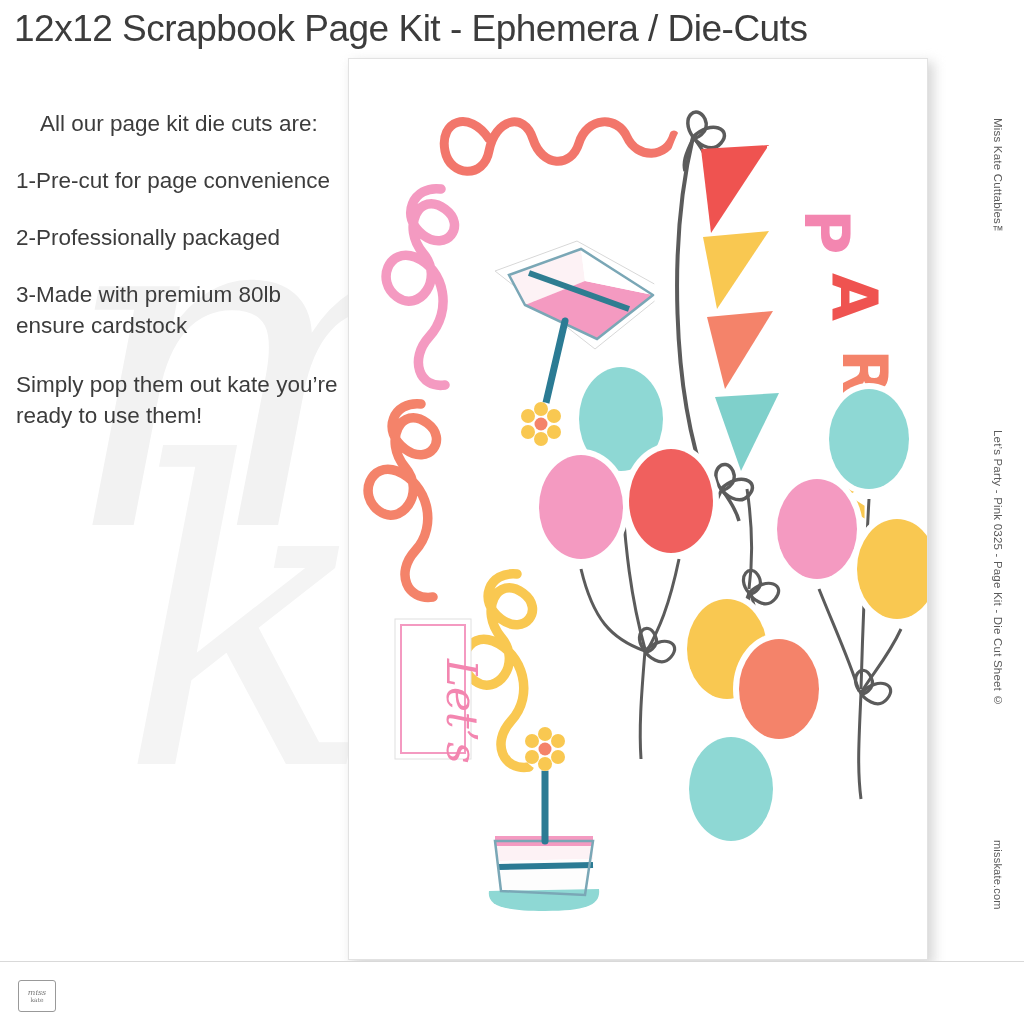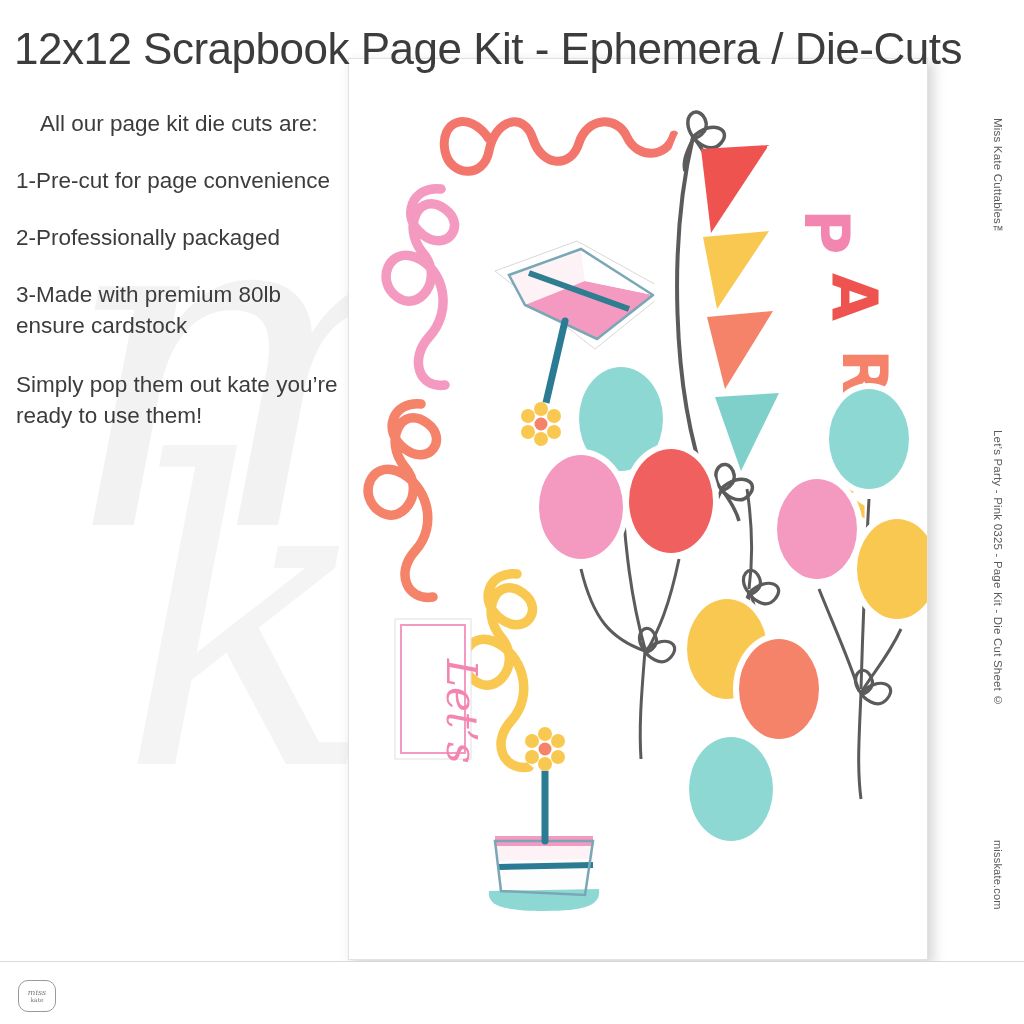--- a/index.html
+++ b/index.html
@@ -40,22 +40,22 @@
     color: #f4f4f4;
     font-style: italic;
     z-index: 0;
     user-select: none;
   }
 
   
   .title {
     position: absolute;
     left: 14px;
-    top: 24px;
-    font-size: 44px;
+    top: 8px;
+    font-size: 37px;
     font-weight: normal;
     color: #3c3c3c;
     letter-spacing: -0.5px;
     white-space: nowrap;
     z-index: 5;
   }
 
   
   .left-col {
     position: absolute;
@@ -135,21 +135,21 @@
     align-items: center;
     gap: 10px;
     font-size: 15px;
     color: #3c3c3c;
     white-space: nowrap;
   }
   .footer-logo {
     width: 36px;
     height: 30px;
     border: 1px solid #999;
-    border-radius: 10px;
+    border-radius: 3px;
     display: flex;
     flex-direction: column;
     align-items: center;
     justify-content: center;
     font-size: 6px;
     line-height: 7px;
     color: #777;
     font-family: "DejaVu Serif", serif;
   }
   .footer-logo .l1 { font-style: italic; font-size: 8px; }

